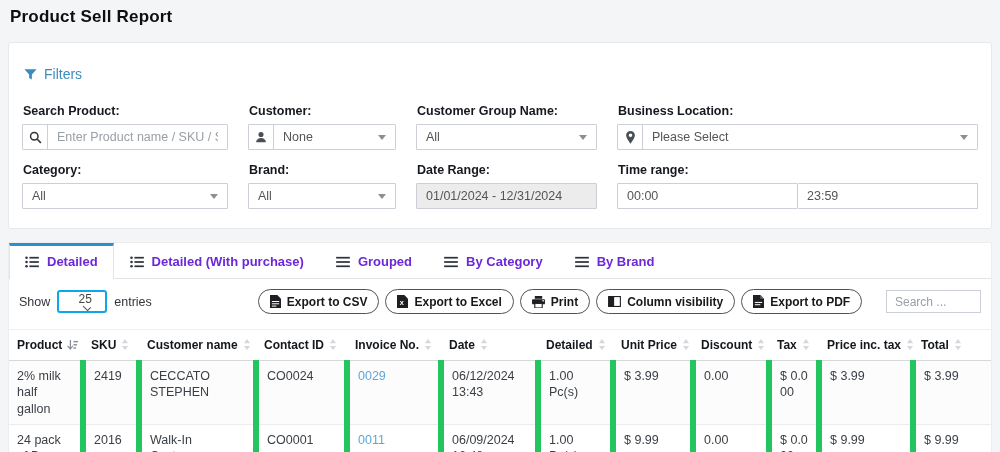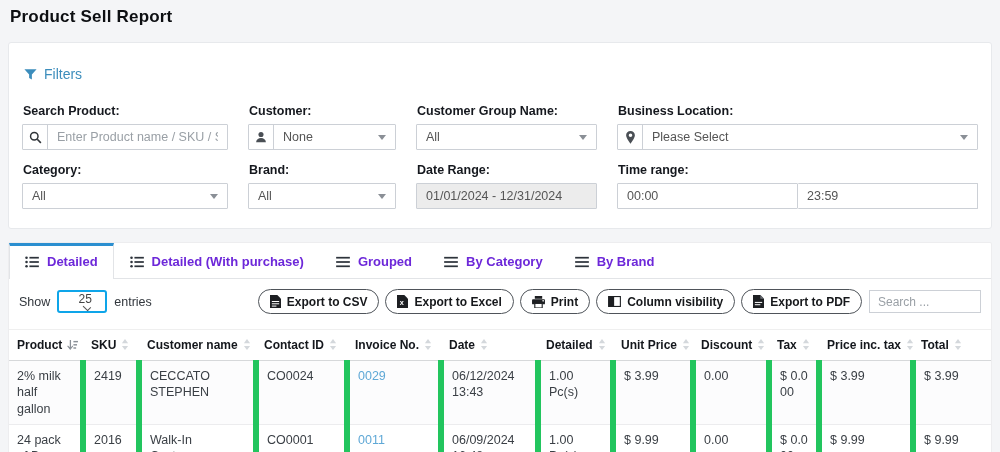--- a/index.html
+++ b/index.html
@@ -38,21 +38,21 @@
   .tab.active { border-top:3px solid #2b8fd0; border-left:1px solid #e2e4e7; border-right:1px solid #e2e4e7; padding-top:7px; background:#fff; margin-bottom:-1px; }
 
   
   .controls { display:flex; align-items:center; padding:10px 10px 0; }
   .show-entries { display:flex; align-items:center; gap:7px; font-size:12.5px; color:#32373d; }
   .len-select { display:flex; align-items:center; width:50px; height:23px; border:2px solid #0ea5e9; border-radius:3px; padding:0 6px 0 12px; font-size:12px; color:#444; cursor:pointer;flex-direction:column; }
   .len-select .sel-text { flex:1; }
   .len-caret { width:7px; height:7px; border-right:1.5px solid #555; border-bottom:1.5px solid #555; transform:rotate(45deg) translateY(-2px); }
   .dt-buttons { display:flex; gap:6px; margin-left:106px; }
   .dt-btn { display:flex; align-items:center; gap:6px; height:25px; padding:0 11px; background:#fff; border:1.6px solid #4f545a; border-radius:13px; font-size:12px; font-weight:bold; color:#16181b; cursor:pointer; white-space:nowrap; }
-  .table-search { margin-left:auto; width:112px; height:23px; border:1px solid #ccd0d6; padding:0 8px; font-size:12px; color:#555; font-family:"Liberation Sans",sans-serif; outline:none; }
+  .table-search { margin-left:auto; width:95px; height:23px; border:1px solid #ccd0d6; padding:0 8px; font-size:12px; color:#555; font-family:"Liberation Sans",sans-serif; outline:none; }
   .table-search::placeholder { color:#9aa0a6; }
 
   
   table.report { width:100%; border-collapse:collapse; table-layout:fixed; margin-top:15px; font-size:12.5px; }
   th { text-align:left; font-size:12px; font-weight:bold; color:#14171c; padding:8px 4px 8px 8px; border-top:1px solid #efefef; border-bottom:1px solid #d6d8da; white-space:nowrap; overflow:hidden; }
   th .sort { display:inline-block; margin-left:5px; vertical-align:-1px; }
   td { padding:7px 8px; vertical-align:top; line-height:1.3; color:#3a3f45; border-bottom:1px solid #ececee; border-right:6px solid #22c55e; overflow-wrap:anywhere; }
   td:last-child { border-right:none; }
   tbody tr:nth-child(odd) { background:#fcfcfd; }
   a.inv-link { color:#5fa8d6; text-decoration:none; cursor:pointer; }

